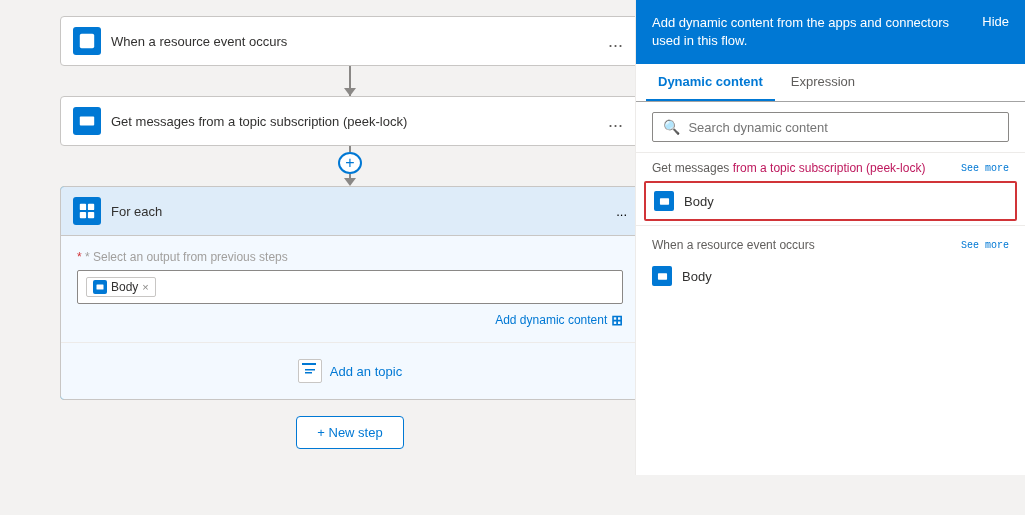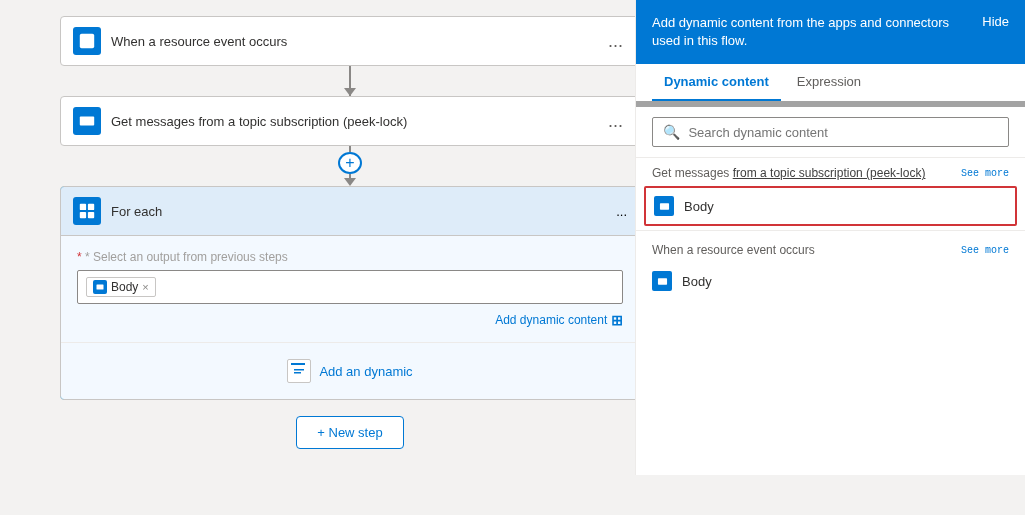--- a/index.html
+++ b/index.html
@@ -317,23 +317,23 @@
       color: white;
       font-size: 13px;
       cursor: pointer;
       text-decoration: none;
       white-space: nowrap;
     }
 
     
     .panel-tabs {
       display: flex;
-      border-bottom: 6px solid #a3a3a3;
-      background: white;
-      padding: 0 16px;
+      border-bottom: 1px solid #a3a3a3;
+      background: white;
+      padding: 0 10px;
     }
     .panel-tab {
       padding: 10px 12px;
       font-size: 13px;
       color: #605e5c;
       cursor: pointer;
       border-bottom: 2px solid transparent;
       margin-right: 4px;
     }
     .panel-tab.active {
@@ -378,23 +378,22 @@
       padding: 8px 16px 6px;
       display: flex;
       align-items: center;
       justify-content: space-between;
     }
     .section-title {
       font-size: 12px;
       color: #605e5c;
     }
     .section-title .link-text {
-      color: #404040;
-      cursor: pointer;
-      text-decoration: underline;
+      color: #be185d;
+      cursor: pointer;
     }
     .see-more-link {
       color: #0078d4;
       font-size: 10px;
       cursor: pointer;
       font-family: Liberation Mono, monospace;
     }
     .content-item {
       display: flex;
       align-items: center;
@@ -509,21 +508,21 @@
     </div>
     <div class="add-action-area">
       <button class="add-action-btn">
         <div class="add-action-icon">
           <svg width="16" height="16" viewBox="0 0 16 16">
               <rect x="3" y="6" width="10" height="1.5" fill="#0078d4"></rect>
               <rect x="3" y="9" width="7" height="1.5" fill="#0078d4"></rect>
               <rect x="0" y="0" width="14" height="2" fill="#0078d4"></rect>
             </svg>
         </div>
-        <span>Add an dynamic</span>
+        <span>Add an topic</span>
       </button>
     </div>
   </div>
 
   <div class="new-step-area">
     <button class="new-step-btn">
       <span>+ New step</span>
     </button>
   </div>
 

